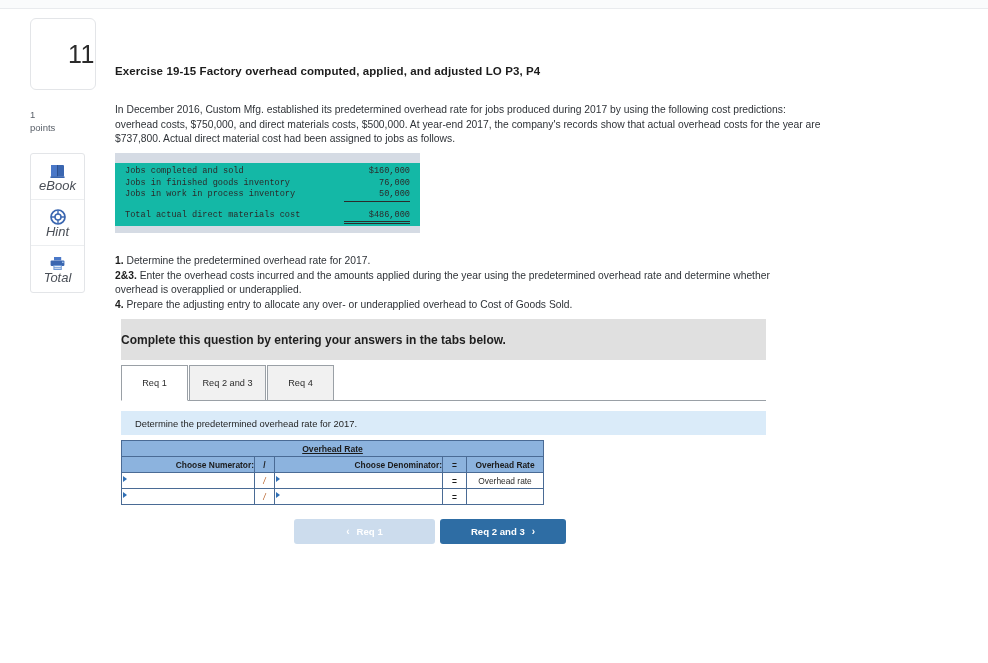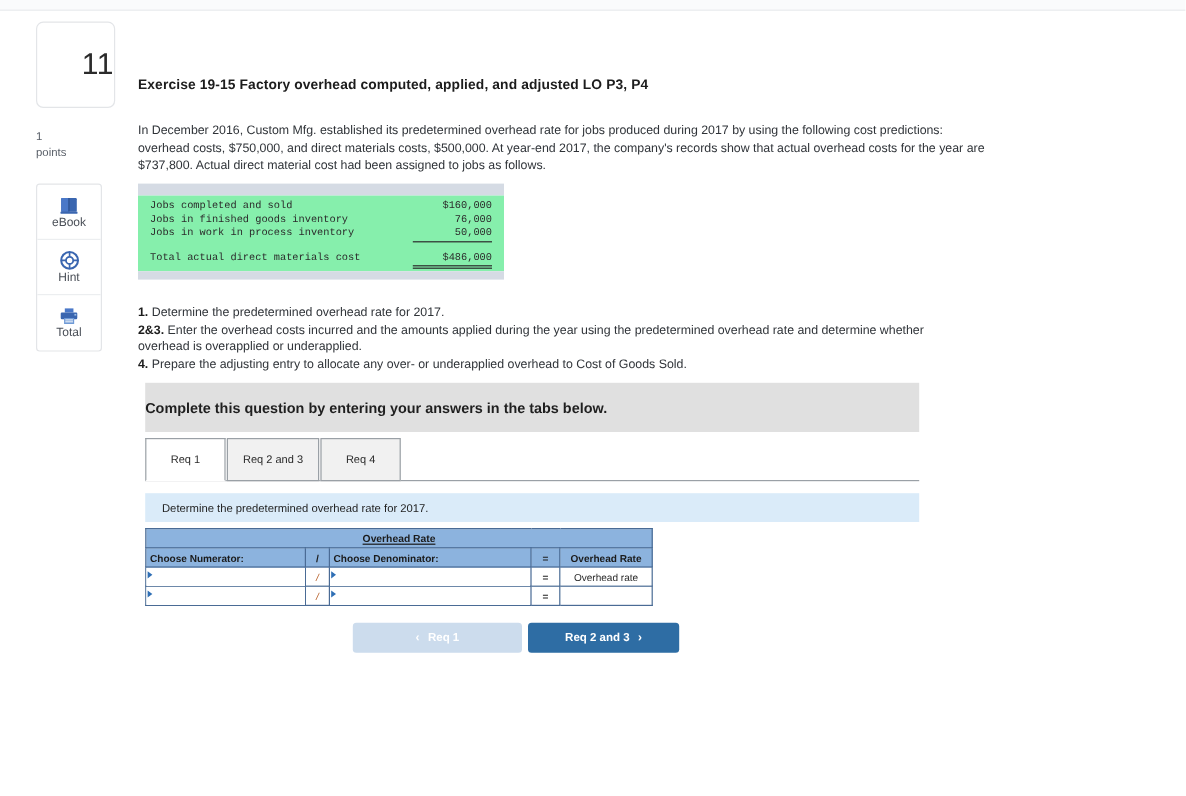--- a/index.html
+++ b/index.html
@@ -54,21 +54,21 @@
   }
   .tool {
     height: 46px;
     display: flex; flex-direction: column;
     align-items: center; justify-content: center;
     gap: 2px;
     border-bottom: 1px solid #eceef0;
     cursor: pointer;
   }
   .tool:last-child { border-bottom: none; }
-  .tool-label { font-size: 10px; color: #4a4f57; line-height: 9px; }
+  .tool-label { font-size: 13px; color: #4a4f57; line-height: 9px; font-style: italic; }
   .tool svg { display: block; }
 
   
   .main { position: absolute; left: 113px; top: 9px; width: 875px; }
 
   .ex-title {
     position: absolute; left: 2px; top: 56px;
     font-size: 11.5px; font-weight: bold; color: #1c1c1c;
     letter-spacing: .1px;
   }
@@ -82,21 +82,21 @@
   
   .datablock {
     position: absolute; left: 2px; top: 144px;
     width: 305px;
     font-family: "Liberation Mono", "DejaVu Sans Mono", monospace;
     font-size: 8.6px;
     color: #2b2b2b;
   }
   .db-band-top { height: 10px; background: #d5dbe4; }
   .db-band-bot { height: 7px; background: #d5dbe4; }
-  .db-body { background: #86efac; padding: 3px 0 2px 0; }
+  .db-body { background: #14b8a6; padding: 3px 0 2px 0; }
   .db-row { display: flex; align-items: baseline; padding: 0 10px; line-height: 11.6px; }
   .db-label { flex: 1 1 auto; white-space: pre; }
   .db-val { flex: 0 0 auto; text-align: right; width: 66px; white-space: pre; }
   .db-val.ul { border-bottom: 1px solid #2b2b2b; padding-bottom: 0px; }
   .db-row.total { margin-top: 8px; }
   .db-val.dbl {
     border-bottom: 3px double #2b2b2b; padding-bottom: 0px;
   }
 
   
@@ -169,21 +169,21 @@
     background: #8cb3de;
     font-weight: normal;
   }
   .grid .title-cell {
     text-align: center;
     font-weight: normal;
     height: 16px;
   }
   .grid .title-cell span { text-decoration: underline; font-weight: bold; font-size: 8.6px; }
   .grid .hdr { font-weight: bold; height: 16px; }
-  .grid .hdr.left { text-align: left; padding-left: 3px; margin-top: 20px; }
+  .grid .hdr.left { text-align: right; padding-left: 3px; margin-top: 20px; }
   .grid .hdr.ctr { text-align: center; }
   .grid .inputcell {
     background: #ffffff;
     position: relative;
     height: 16px;
     padding: 0;
   }
   .grid .inputcell input {
     width: 100%; height: 14px;
     border: none; outline: none;

